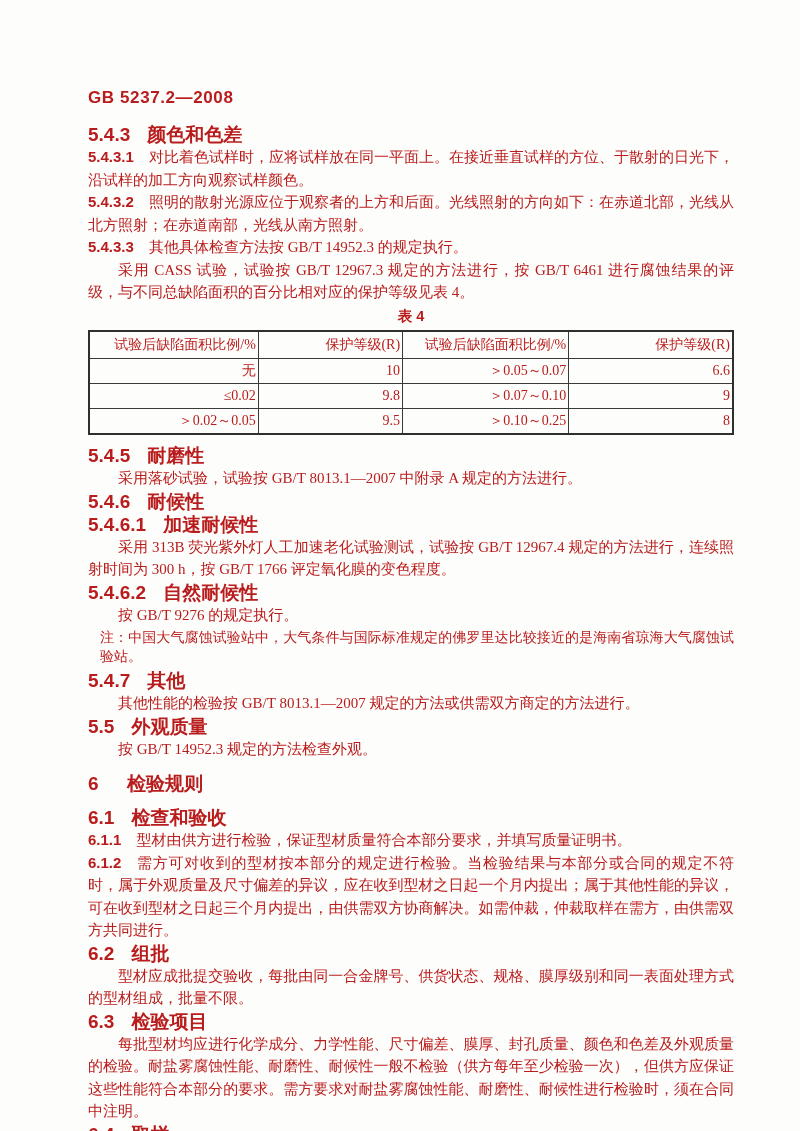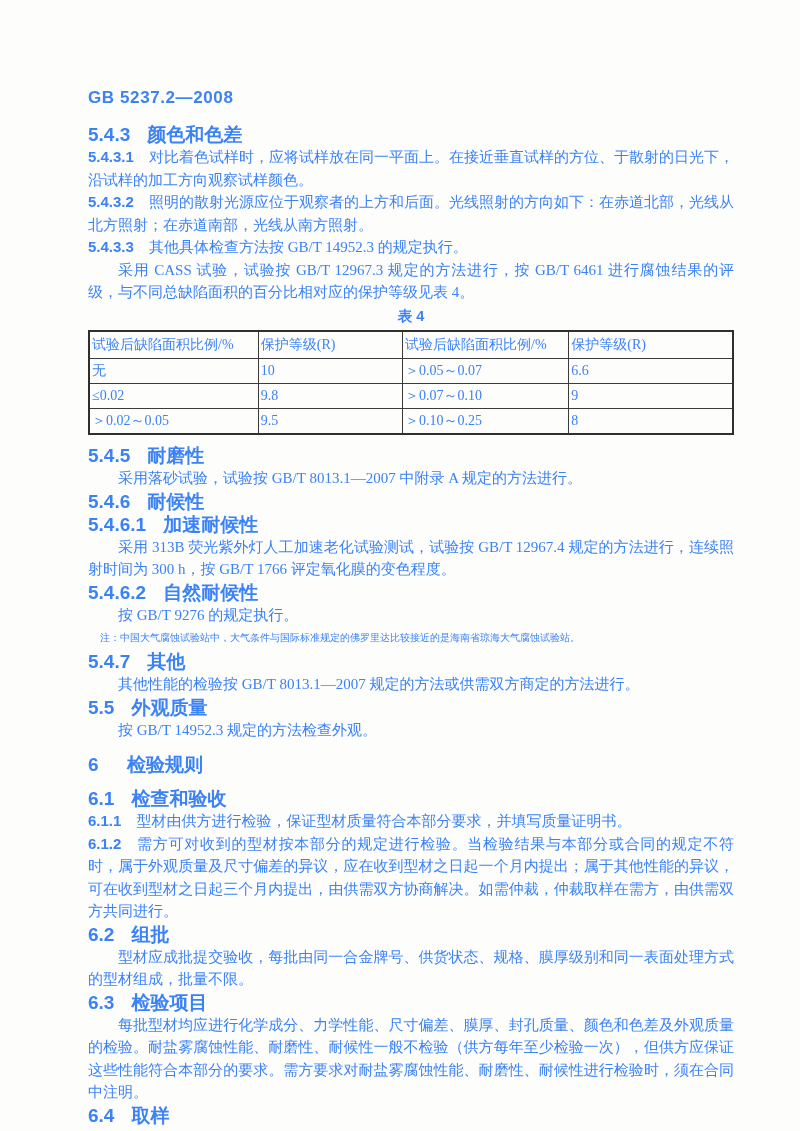--- a/index.html
+++ b/index.html
@@ -1,21 +1,21 @@
 <!DOCTYPE html>
 <html><head>
 <meta charset="utf-8">
 <style>
   * { box-sizing: border-box; }
   html,body { margin:0; padding:0; background:#ffffff; }
   .page {
     width: 800px;
     height: 1131px;
     background: #fdfdfb;
-    color: #3b82f6;
+    color: #b91c1c;
     font-family: "Liberation Serif", "DejaVu Serif", serif;
     padding: 88px 66px 0 88px;
     position: relative;
     overflow: hidden;
   }
   .std-no {
     font-family: "Liberation Sans", "DejaVu Sans", sans-serif;
     font-weight: bold;
     font-size: 17px;
     letter-spacing: 0.6px;
@@ -38,21 +38,21 @@
     margin: 0;
     text-align: justify;
   }
   .body-p { text-indent: 2em; }
   .clause-p .num {
     font-family: "Liberation Sans", "DejaVu Sans", sans-serif;
     font-weight: bold;
     margin-right: 1.0em;
   }
   .note-p {
-    font-size: 10px;
+    font-size: 14px;
     line-height: 19px;
     margin: 2px 0 3px 12px;
     text-align: justify;
   }
   .tbl-caption {
     font-family: "Liberation Sans", "DejaVu Sans", sans-serif;
     font-weight: bold;
     font-size: 14.5px;
     text-align: center;
     line-height: 19px;
@@ -60,21 +60,21 @@
   }
   table.t4 {
     width: 100%;
     border-collapse: collapse;
     table-layout: fixed;
     border: 2px solid #2f2f2f;
     margin: 0 0 9px 0;
   }
   table.t4 th, table.t4 td {
     border: 1px solid #3a3a3a;
-    text-align: left;
+    text-align: right;
     vertical-align: middle;
     font-weight: normal;
     font-size: 14px;
     padding: 3px 2px;
   }
   table.t4 th { height: 28px; }
   table.t4 td { height: 24px; }
   .c1 { width: 26.3%; } .c2 { width: 22.4%; } .c3 { width: 25.8%; } .c4 { width: 25.5%; }
 </style>
 </head>

